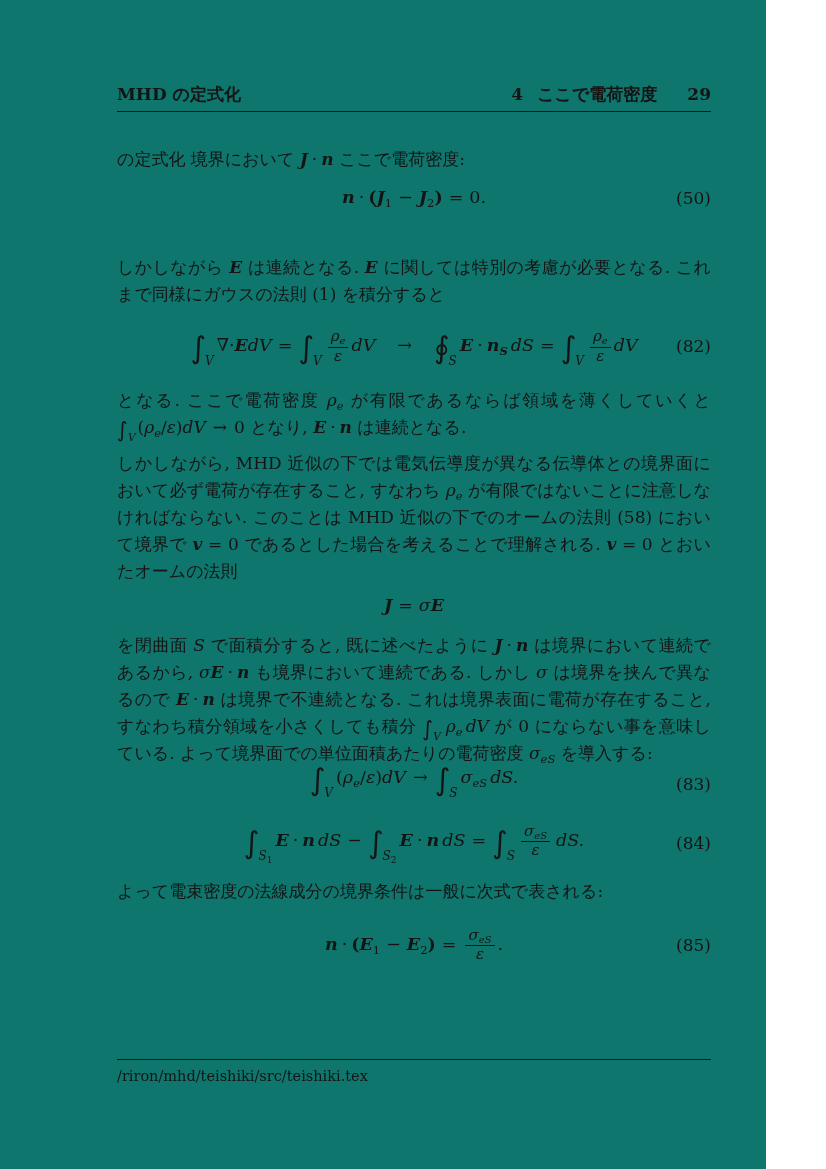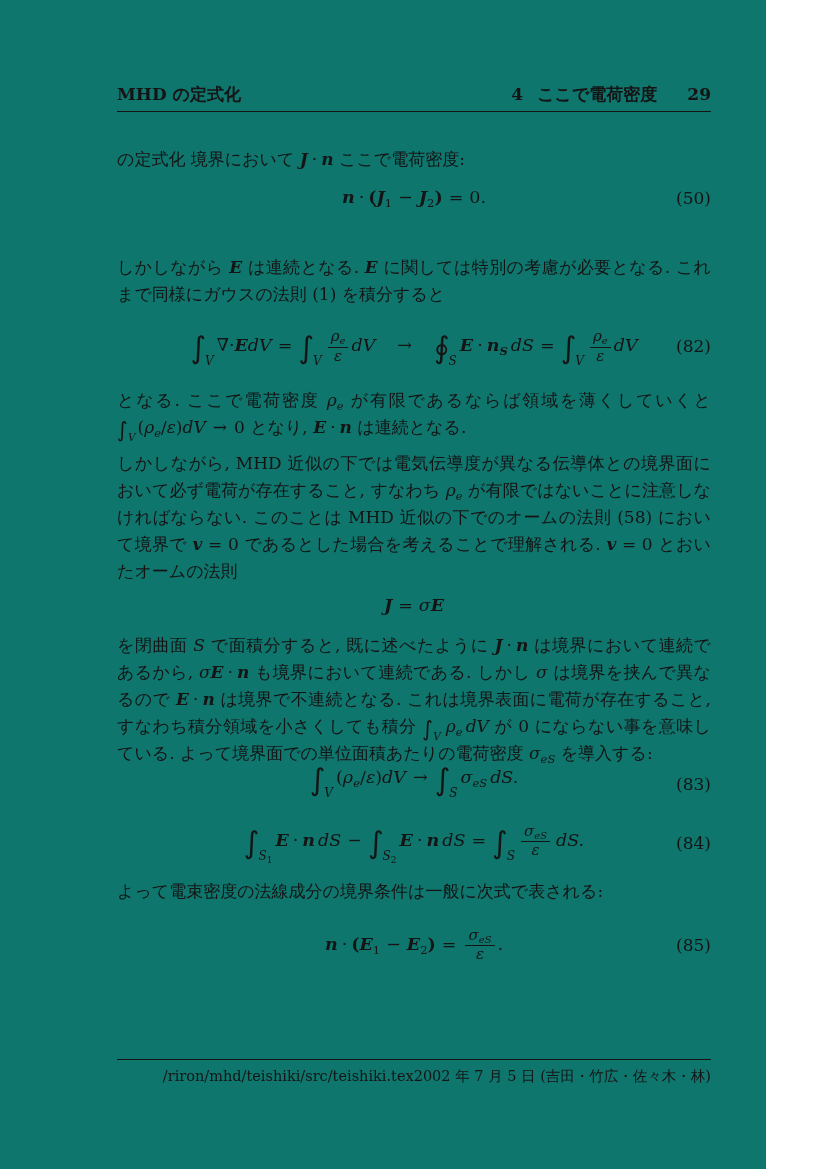--- a/index.html
+++ b/index.html
@@ -7,21 +7,21 @@
            font-family:"DejaVu Serif","Liberation Serif",serif; overflow:hidden; }
 
   
   .hdr { position:absolute; top:84px; left:117px; width:594px; display:flex;
          justify-content:space-between; align-items:baseline; font-weight:bold;
          font-size:17px; line-height:1.25; padding-bottom:6px; border-bottom:1.5px solid #141414; }
   .hdr-right { display:flex; align-items:baseline; }
   .hdr-secnum { margin-right:14px; }
   .hdr-page { margin-left:30px; }
   .ftr { position:absolute; top:1059px; left:117px; width:594px; border-top:1.2px solid #141414;
-         padding-top:7px; display:flex; justify-content:flex-end; font-size:14.5px; line-height:1.3; }
+         padding-top:7px; display:flex; justify-content:space-between; font-size:14.5px; line-height:1.3; }
 
   
   .content { position:absolute; top:146px; left:117px; width:594px; font-size:17px;
              line-height:27px; text-align:justify; }
   p.jp { margin:0; }
 
   
   .eq { position:relative; text-align:center; line-height:1.2; font-size:17.5px; padding:10px 0; }
   .eq .tag { position:absolute; right:0; top:50%; transform:translateY(-50%);
              font-style:normal; font-size:17px; }
@@ -89,16 +89,15 @@
     <div class="eq" style="margin:-2px 0 0"><span class="bop">∫</span><span class="blim"><span>S</span><span class="dig">1</span></span><span class="mb">E</span><span class="cd">·</span><span class="mb">n</span><span class="mi msp">dS</span><span class="op">−</span><span class="bop">∫</span><span class="blim"><span>S</span><span class="dig">2</span></span><span class="mb">E</span><span class="cd">·</span><span class="mb">n</span><span class="mi msp">dS</span><span class="op">=</span><span class="bop">∫</span><span class="blim">S</span><span class="frac"><span class="fnum"><span>σ</span><span class="fs">eS</span></span><span class="fden">ε</span></span><span class="mi msp">dS.</span><span class="tag">(84)</span></div>
 
     <p class="jp" style=""><span>よって電束密度の法線成分の境界条件は一般に次式で表される:</span></p>
 
     <div class="eq" style="margin:8px 0 0"><span class="mb">n</span><span class="cd">·</span><span class="bp">(</span><span class="mb">E</span><span class="md">1</span><span class="op">−</span><span class="mb">E</span><span class="md">2</span><span class="bp">)</span><span class="op">=</span><span class="frac"><span class="fnum"><span>σ</span><span class="fs">eS</span></span><span class="fden">ε</span></span><span class="mr">.</span><span class="tag">(85)</span></div>
 
   </div>
 
   <div class="ftr">
       <span>/riron/mhd/teishiki/src/teishiki.tex</span>
-      <span>2002 年 7 月 5 日 (吉田・竹広・佐々木・林)</span>
     </div>
 
 </div>
 
 </body></html>

